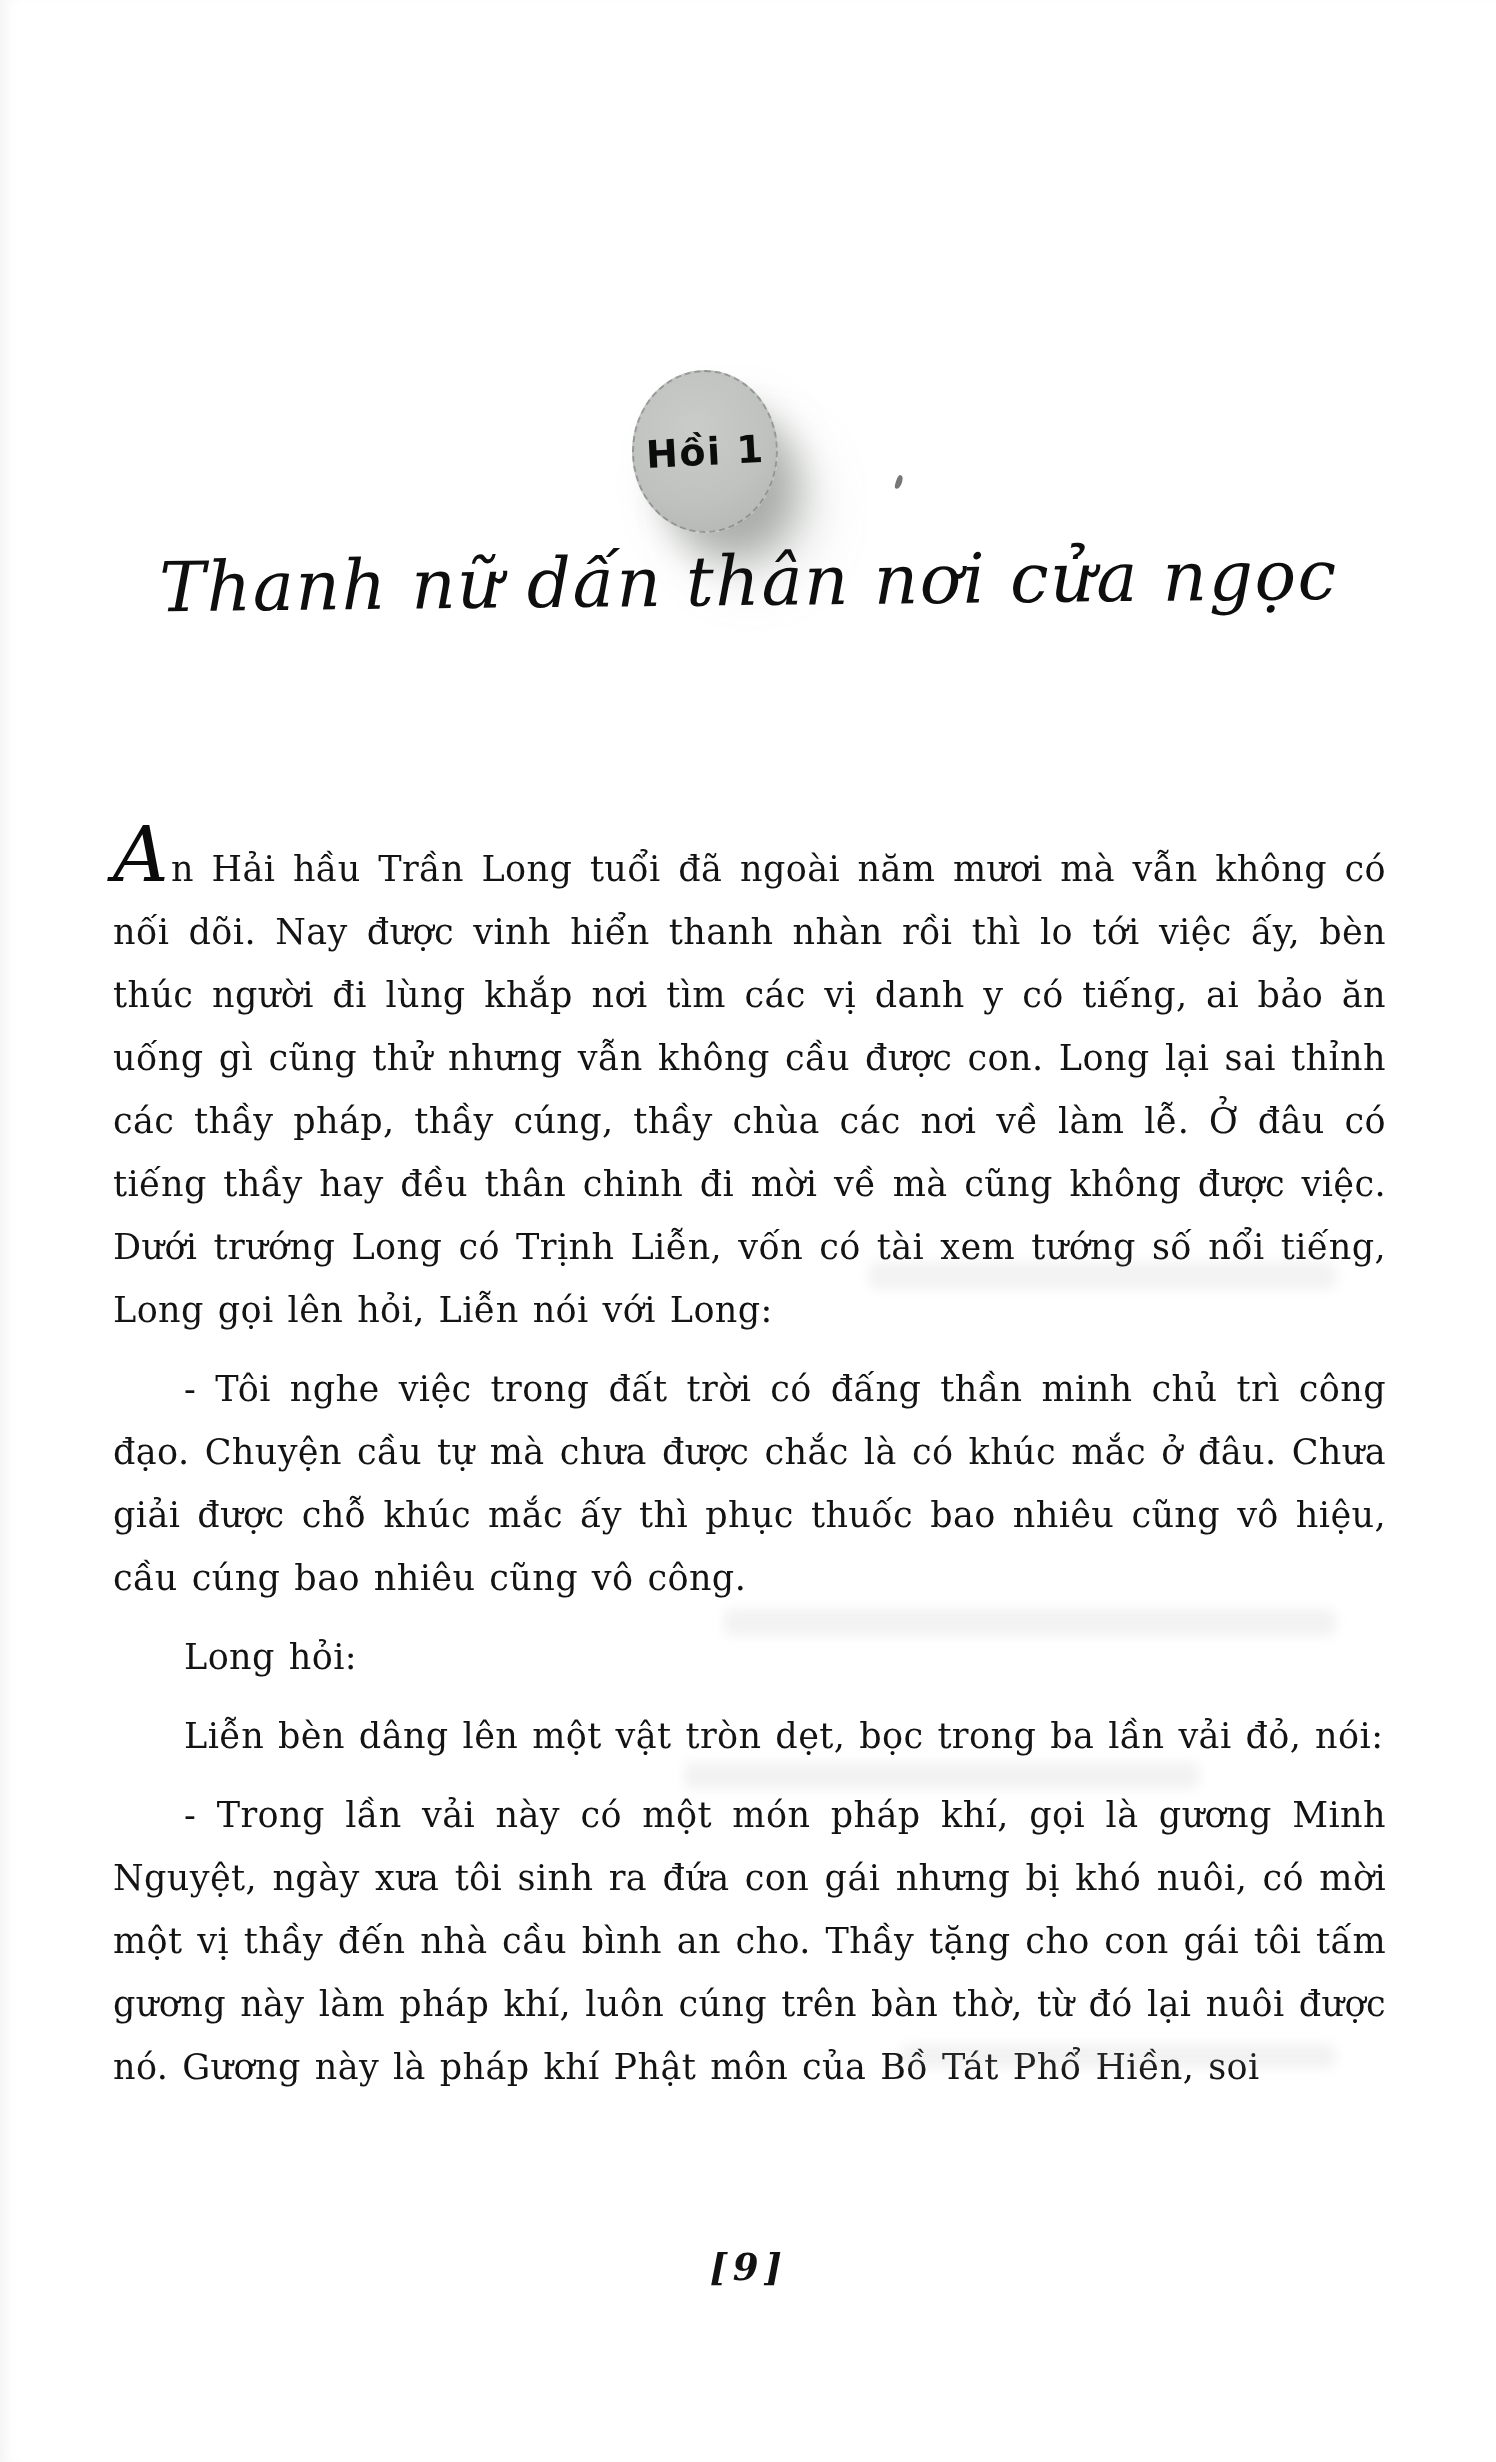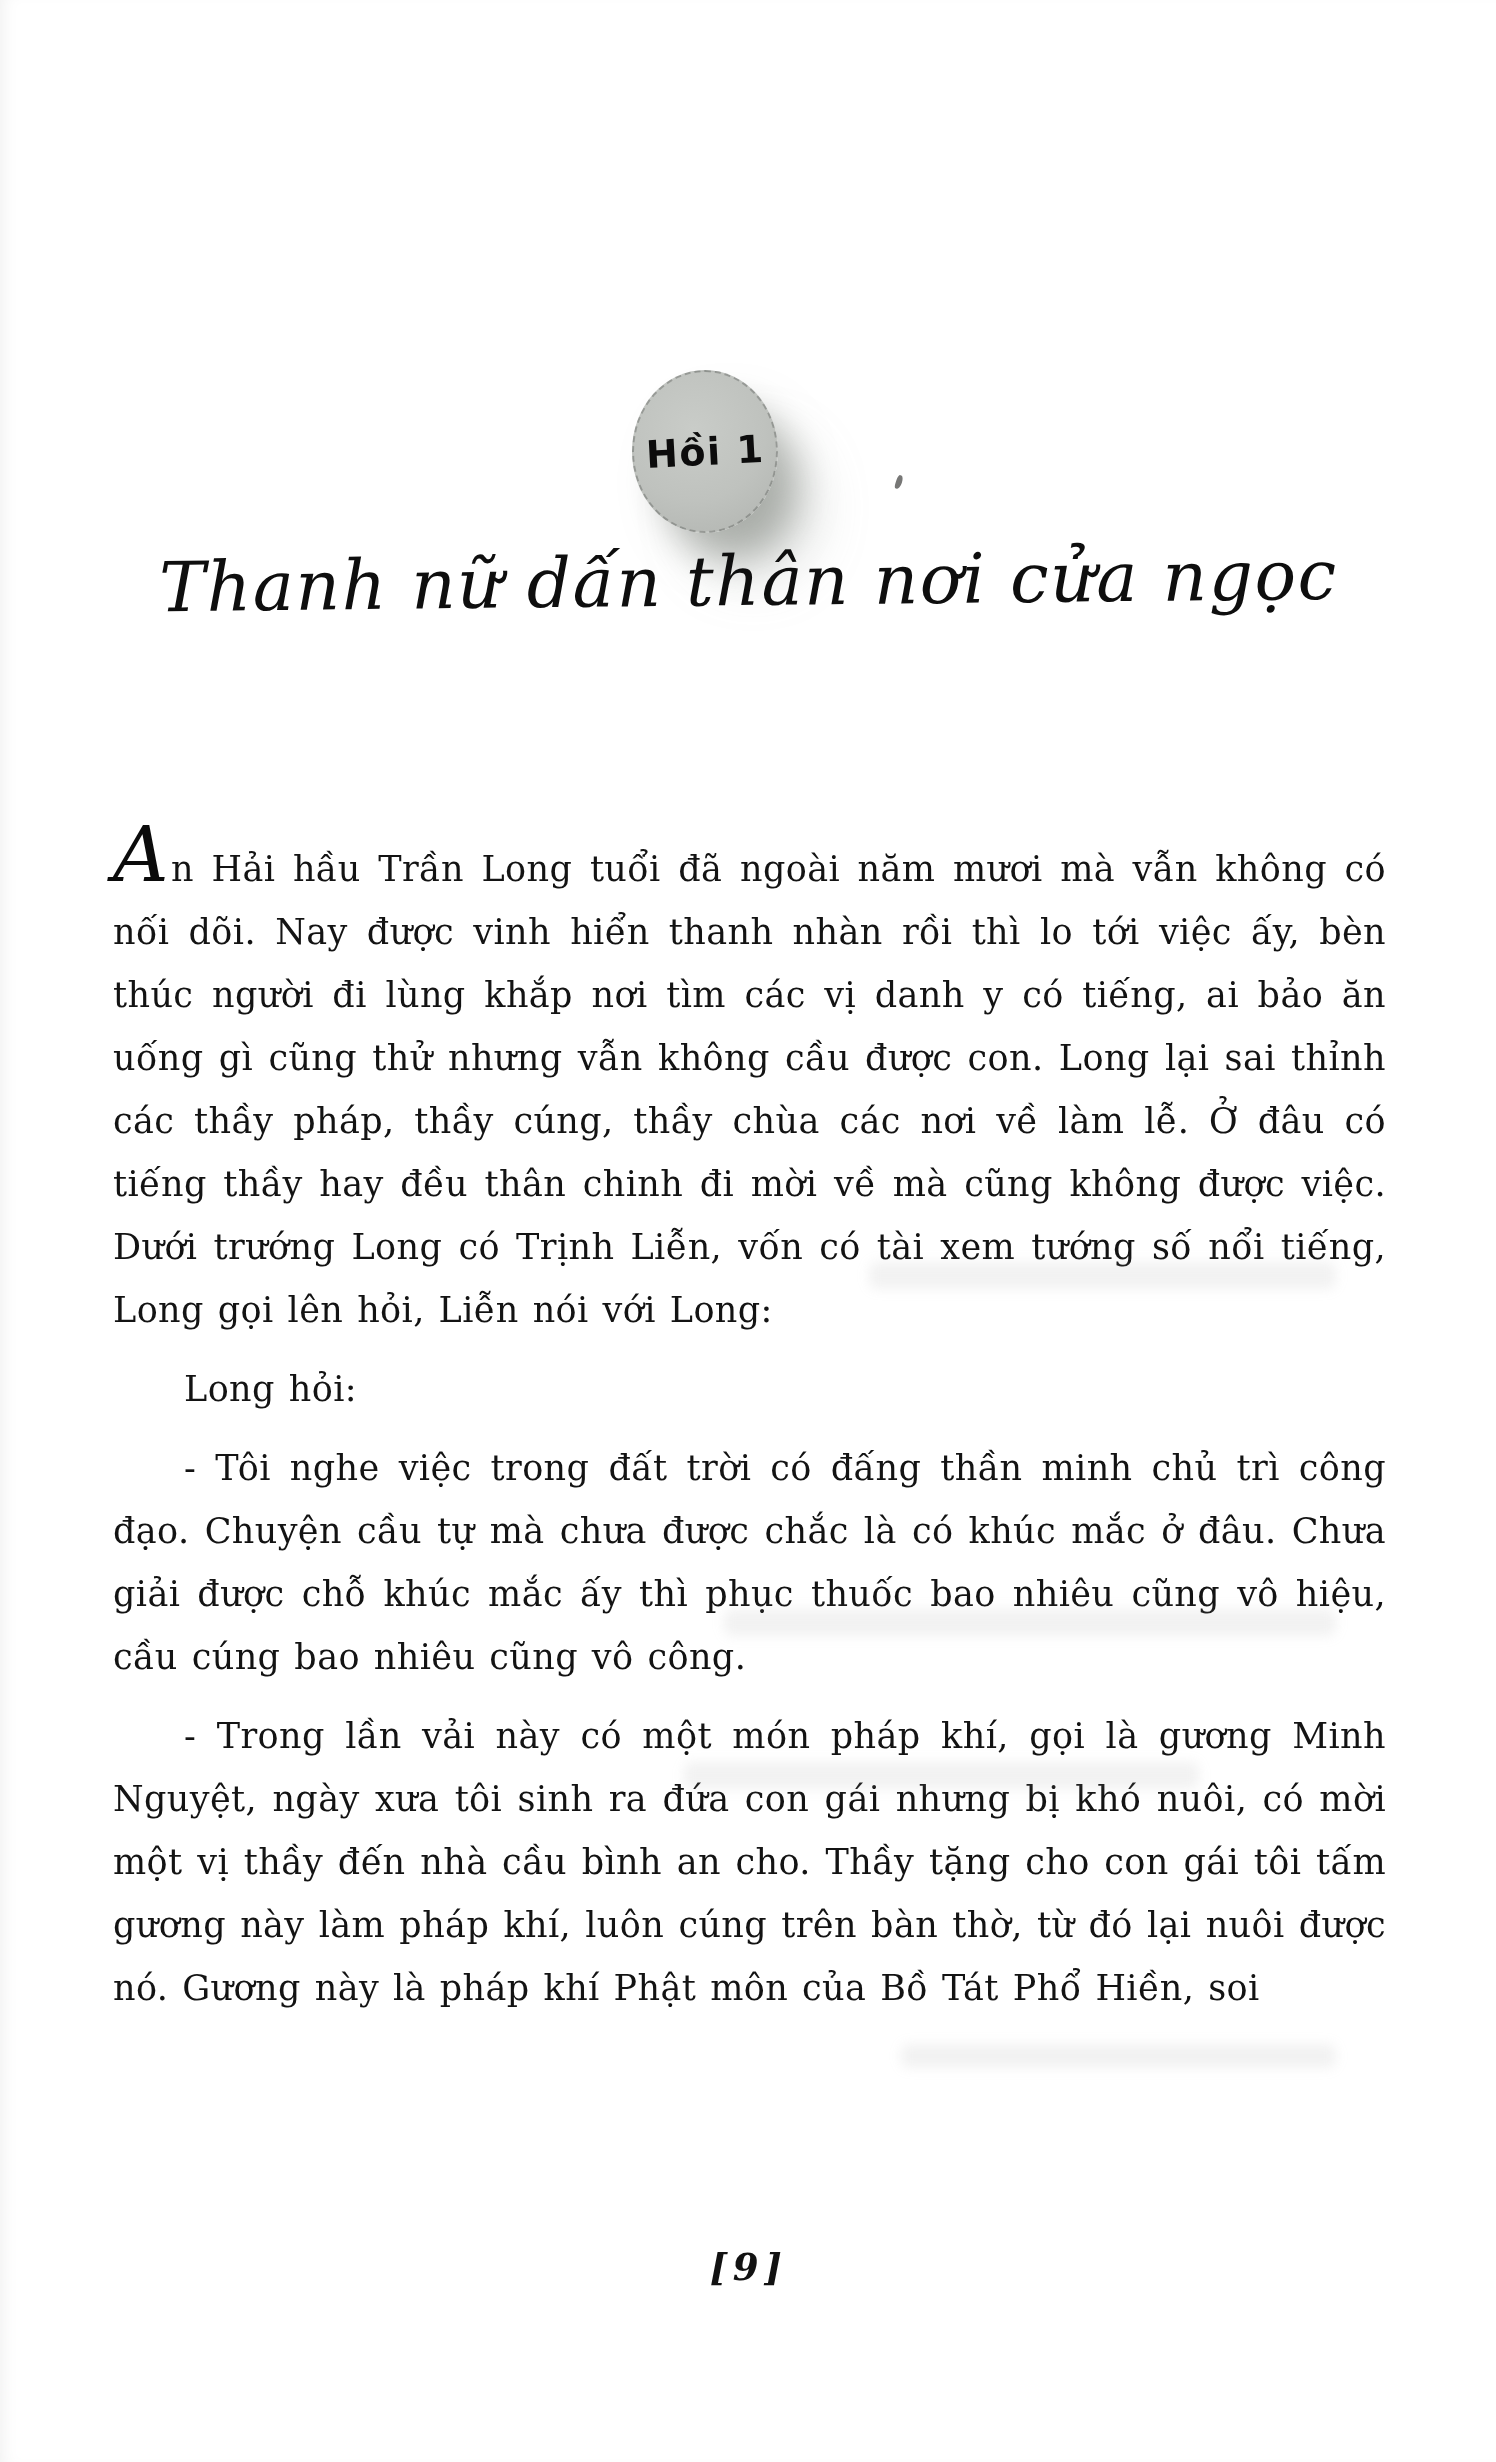--- a/index.html
+++ b/index.html
@@ -131,22 +131,23 @@
 <div class="page" style="background: rgb(255, 255, 255);">
 
   <div class="badge">
     <span class="badge-label">Hồi 1</span>
   </div>
 
   <h1 class="title">Thanh nữ dấn thân nơi cửa ngọc</h1>
 
   <div class="body-text" style="color: rgb(19, 19, 19);">
       <p><span class="dropcap">A</span>n Hải hầu Trần Long tuổi đã ngoài năm mươi mà vẫn không có nối dõi. Nay được vinh hiển thanh nhàn rồi thì lo tới việc ấy, bèn thúc người đi lùng khắp nơi tìm các vị danh y có tiếng, ai bảo ăn uống gì cũng thử nhưng vẫn không cầu được con. Long lại sai thỉnh các thầy pháp, thầy cúng, thầy chùa các nơi về làm lễ. Ở đâu có tiếng thầy hay đều thân chinh đi mời về mà cũng không được việc. Dưới trướng Long có Trịnh Liễn, vốn có tài xem tướng số nổi tiếng, Long gọi lên hỏi, Liễn nói với Long:</p>
+      <p class="indent">- Tôi nghe việc trong đất trời có đấng thần minh chủ trì công đạo. Chuyện cầu tự mà chưa được chắc là có khúc mắc ở đâu. Chưa giải được chỗ khúc mắc ấy thì phục thuốc bao nhiêu cũng vô hiệu, cầu cúng bao nhiêu cũng vô công.</p>
       <p class="indent">Long hỏi:</p>
-      <p class="indent">- Tôi nghe việc trong đất trời có đấng thần minh chủ trì công đạo. Chuyện cầu tự mà chưa được chắc là có khúc mắc ở đâu. Chưa giải được chỗ khúc mắc ấy thì phục thuốc bao nhiêu cũng vô hiệu, cầu cúng bao nhiêu cũng vô công.</p>
+      <p class="indent">Liễn bèn dâng lên một vật tròn dẹt, bọc trong ba lần vải đỏ, nói:</p>
       <p class="indent">- Trong lần vải này có một món pháp khí, gọi là gương Minh Nguyệt, ngày xưa tôi sinh ra đứa con gái nhưng bị khó nuôi, có mời một vị thầy đến nhà cầu bình an cho. Thầy tặng cho con gái tôi tấm gương này làm pháp khí, luôn cúng trên bàn thờ, từ đó lại nuôi được nó. Gương này là pháp khí Phật môn của Bồ Tát Phổ Hiền, soi</p>
     </div>
 
   <div class="pagenum">[9]</div>
 
   <div class="artifact" style="left:869px; top:1262px; width:467px; height:27px;"></div>
   <div class="artifact" style="left:724px;  top:1609px; width:612px; height:27px;"></div>
   <div class="artifact" style="left:684px;  top:1762px; width:515px; height:27px;"></div>
   <div class="artifact" style="left:901px; top:2044px; width:435px; height:24px;"></div>
   <div class="speck"></div>

